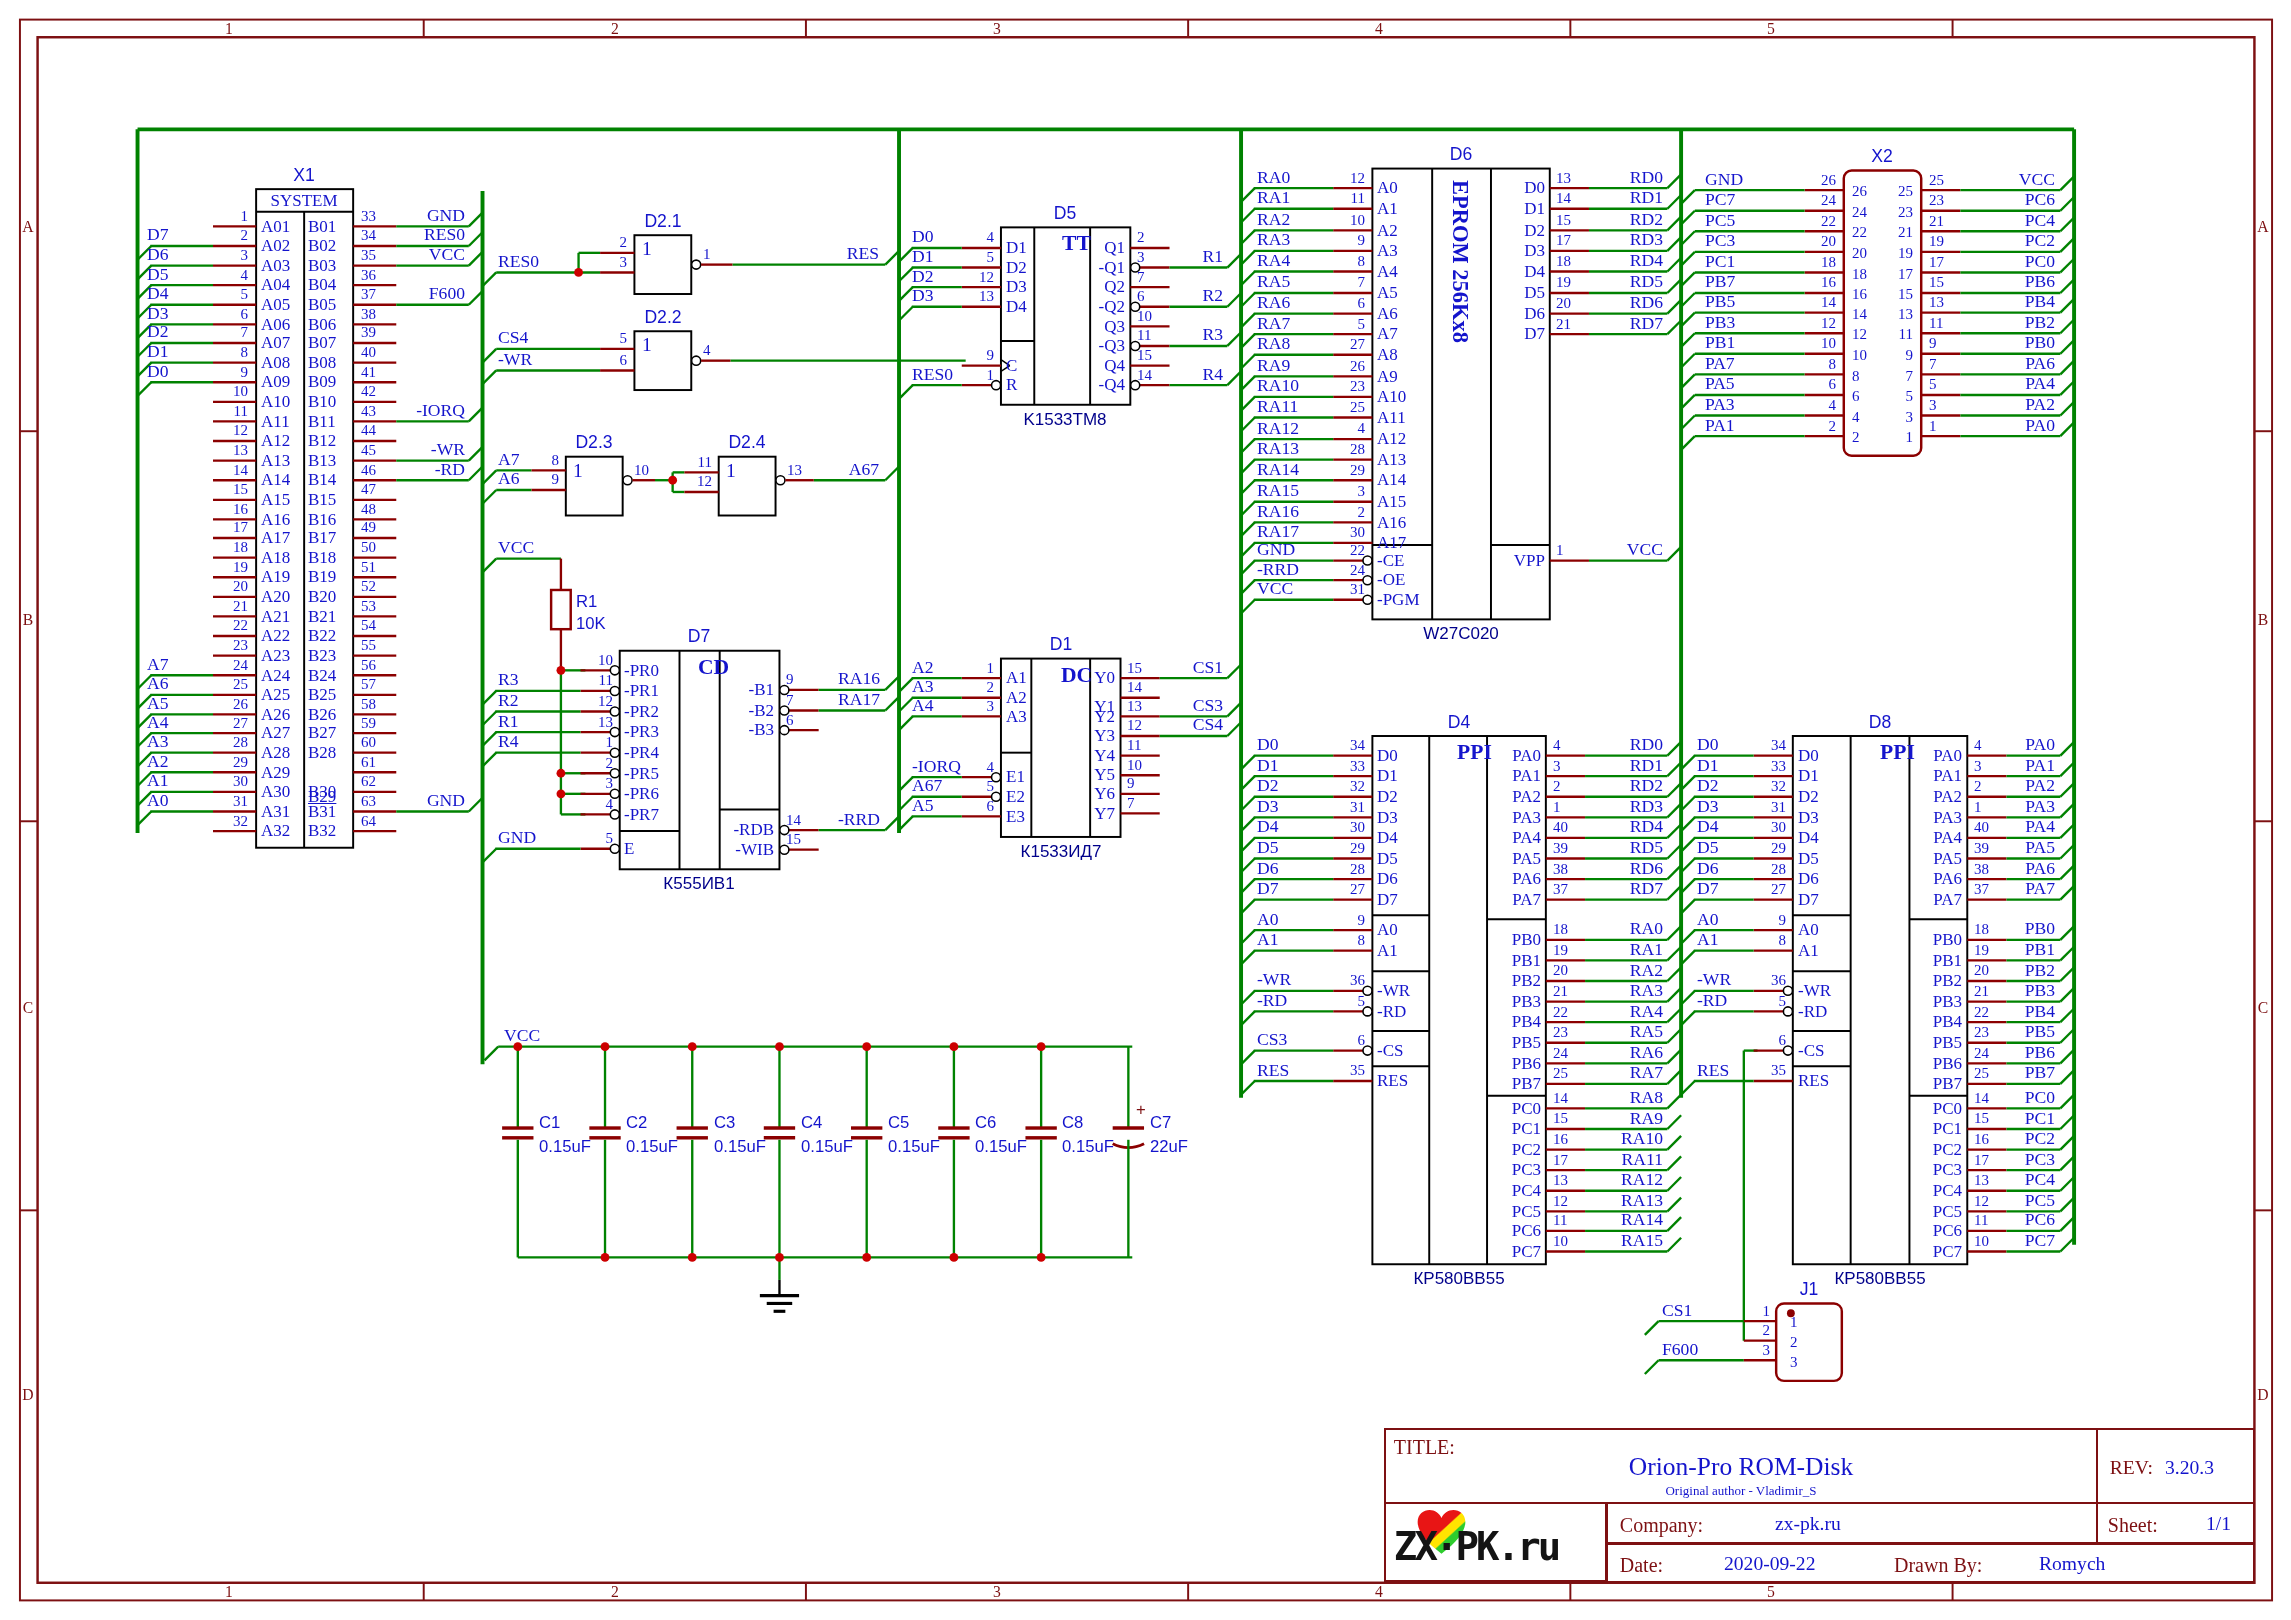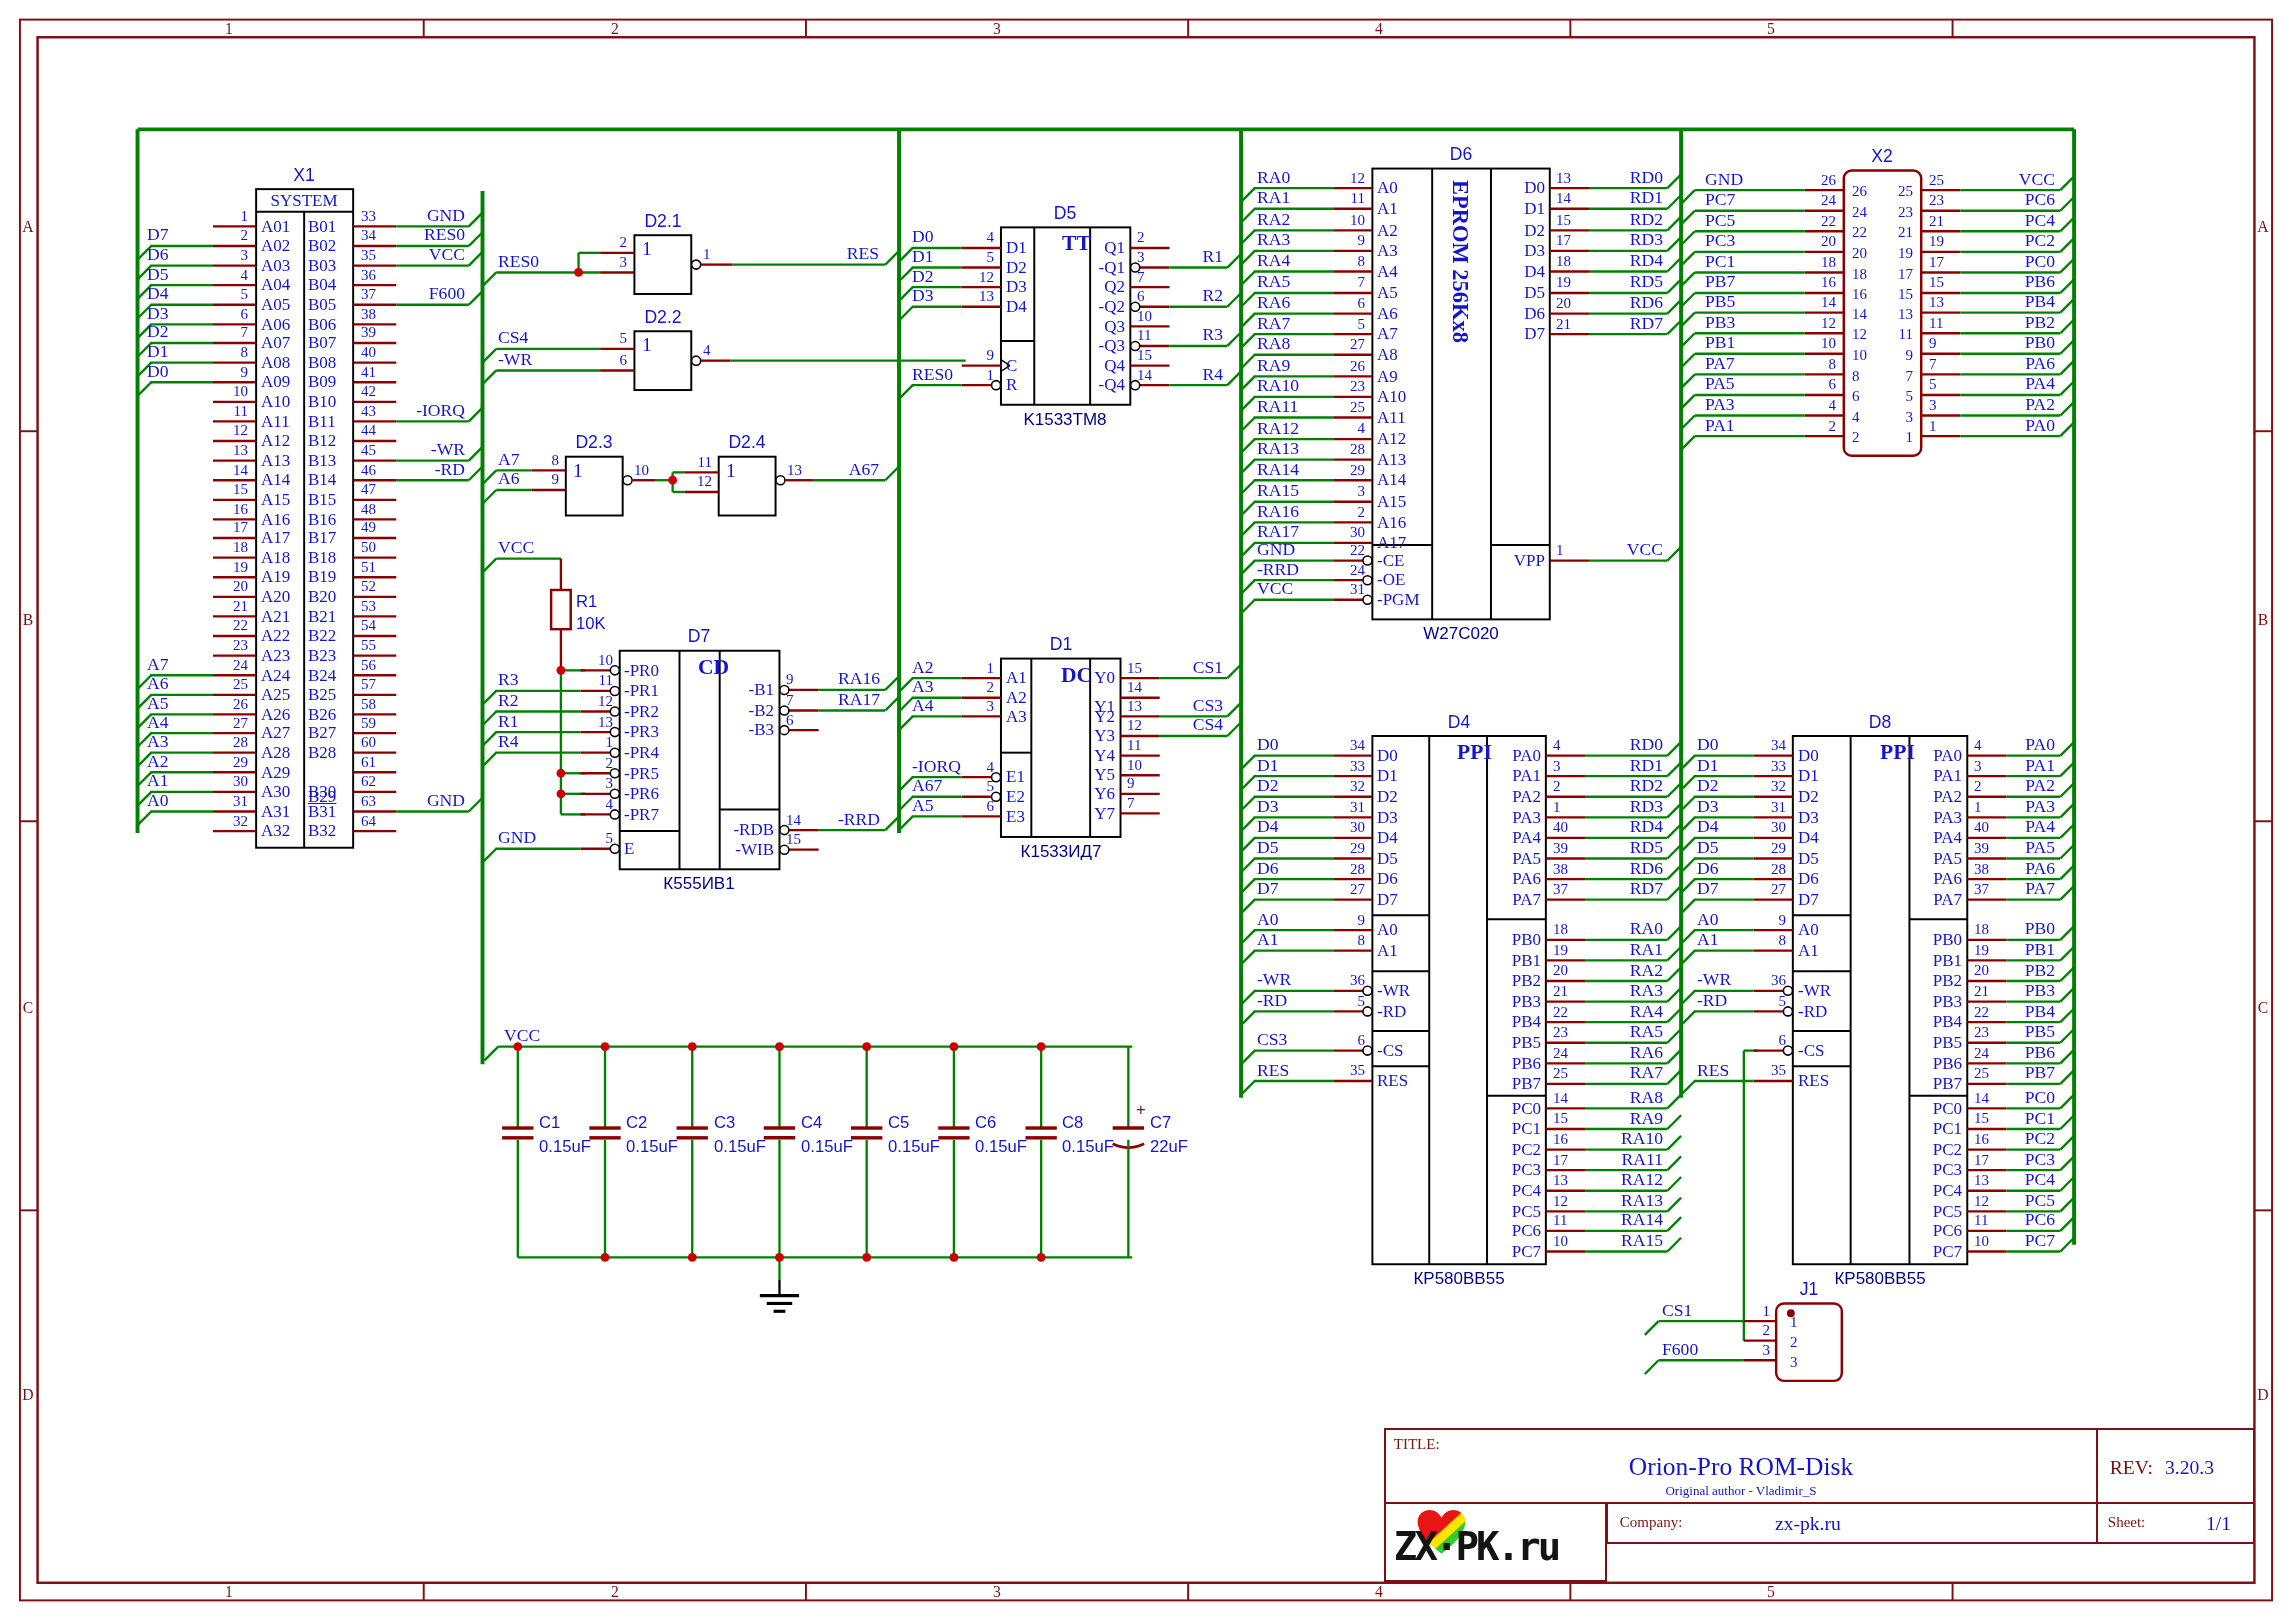--- a/index.html
+++ b/index.html
@@ -13,21 +13,21 @@
   .sub{font-family:"Liberation Sans",sans-serif;font-size:17px;color:#00008b}
   .big{font-weight:bold;font-size:21.6px}
   .gate1{font-size:19.6px}
   .vert{writing-mode:vertical-rl;font-weight:bold;font-size:22.5px}
   .mr{color:#7d1012}
   .frm{font-size:15.7px;color:#7d1012}
   .val{font-family:"Liberation Sans",sans-serif;font-size:16.7px}
   
   .tb{position:absolute;left:1384px;top:1428px;width:870px;height:155px;z-index:3}
   .cell{position:absolute;border:2px solid #7d1012;background:#fff;box-sizing:border-box}
-  .tb .lab{position:absolute;color:#7d1012;font-size:15px;white-space:nowrap}
+  .tb .lab{position:absolute;color:#7d1012;font-size:20px;white-space:nowrap}
   .tb .v{position:absolute;color:#1414cc;font-size:19.6px;white-space:nowrap}
   .tb .big-title{position:absolute;color:#1414cc;font-size:25.5px;left:50%;transform:translateX(-50%);white-space:nowrap}
   .tb .sub-title{position:absolute;color:#1414cc;font-size:13px;left:50%;transform:translateX(-50%);white-space:nowrap}
   .logo{position:absolute;left:7.8px;top:11.8px;width:206px;height:59px}
   .logotext{position:absolute;left:0;top:7.8px;font-family:"DejaVu Sans Mono",monospace;
             font-weight:bold;font-size:39px;letter-spacing:-2.9px;color:#141414;z-index:2}
   .heart{position:absolute;left:21.6px;top:-7.8px;z-index:1}
 </style>
 </head>
 <body>
@@ -884,20 +884,26 @@
           </defs>
           <path d="M20 34 C8 25 2 17 2 10 C2 4 6.5 1 11 1 C15 1 18.5 3.5 20 7 C21.5 3.5 25 1 29 1 C33.5 1 38 4 38 10 C38 17 32 25 20 34 Z" fill="url(#hg)"></path>
         </svg>
         <span class="logotext">ZX·PK.ru</span>
       </div>
     </div>
     <div class="cell" style="left:712px;top:74px;width:159px;height:42px">
       <span class="lab" style="left:9.8px;top:9.8px">Sheet:</span>
       <span class="v" style="left:108px;top:8.8px">1/1</span>
     </div>
+    <div class="cell" style="left:222px;top:115px;width:649px;height:40px">
+      <span class="lab" style="left:11.8px;top:8.8px">Date:</span>
+      <span class="v" style="left:116px;top:7.8px">2020-09-22</span>
+      <span class="lab" style="left:286px;top:8.8px">Drawn By:</span>
+      <span class="v" style="left:431px;top:7.8px">Romych</span>
+    </div>
   </div>
 <div class="t frm" style="left: 229px; top: 20.6px; transform: translateX(-50%);">1</div>
     <div class="t frm" style="left: 229px; top: 1584px; transform: translateX(-50%);">1</div>
     <div class="t frm" style="left: 615px; top: 20.6px; transform: translateX(-50%);">2</div>
     <div class="t frm" style="left: 615px; top: 1584px; transform: translateX(-50%);">2</div>
     <div class="t frm" style="left: 997px; top: 20.6px; transform: translateX(-50%);">3</div>
     <div class="t frm" style="left: 997px; top: 1584px; transform: translateX(-50%);">3</div>
     <div class="t frm" style="left: 1379px; top: 20.6px; transform: translateX(-50%);">4</div>
     <div class="t frm" style="left: 1379px; top: 1584px; transform: translateX(-50%);">4</div>
     <div class="t frm" style="left: 1771px; top: 20.6px; transform: translateX(-50%);">5</div>

